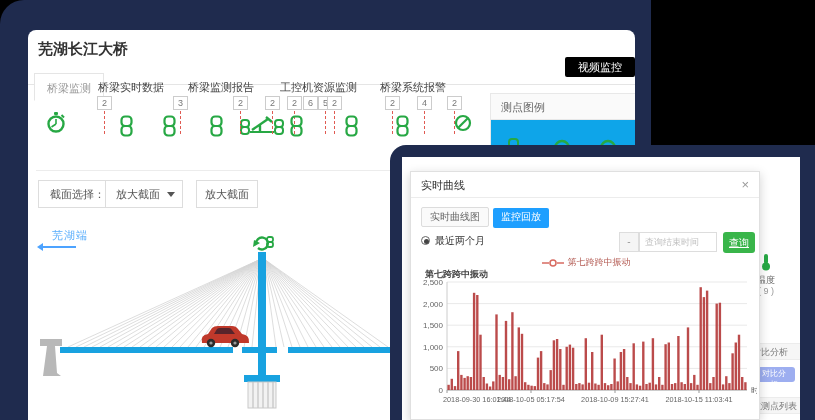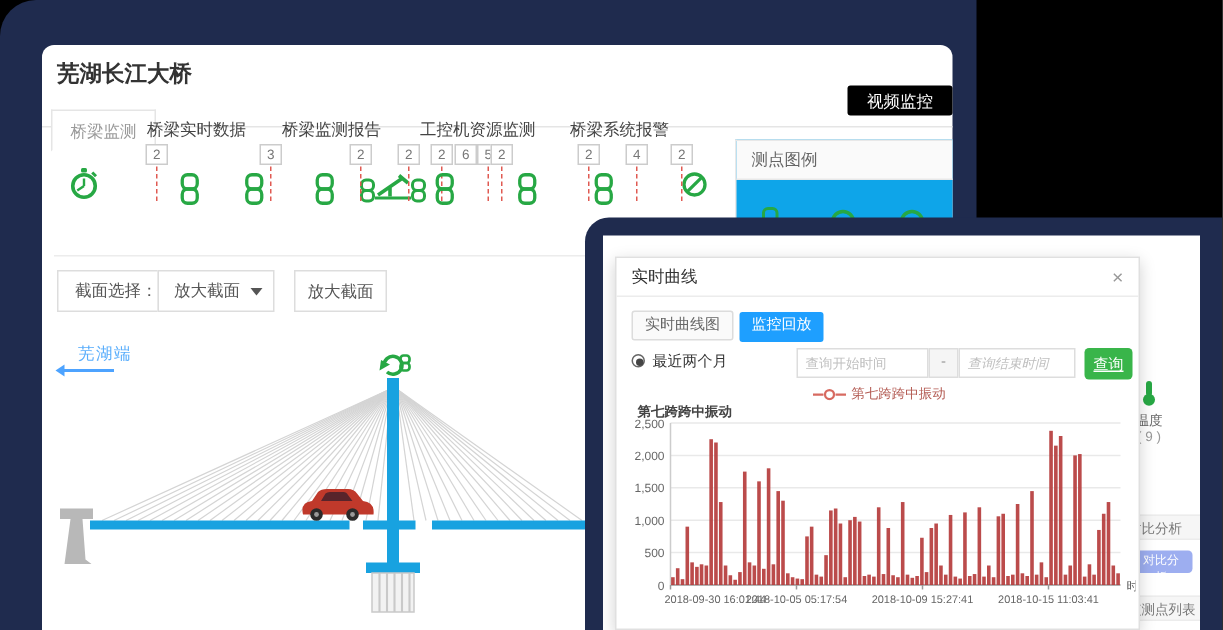--- a/index.html
+++ b/index.html
@@ -50,21 +50,21 @@
   .dtab.plain{border:1px solid #dcdcdc;background:#fafafa;color:#666;}
   .dtab.active{background:#1e9fff;color:#fff;}
   .dlg-controls{position:absolute;left:10px;top:60px;width:330px;height:20px;font-size:10px;color:#333;}
   .radio{position:absolute;left:0;top:4px;width:9px;height:9px;border:1px solid #666;border-radius:50%;}
   .radio:before{content:"";position:absolute;left:2px;top:2px;width:5px;height:5px;background:#444;border-radius:50%;}
   .radio-lb{position:absolute;left:14px;top:2px;}
   .dlg-controls input{position:absolute;top:0;height:20px;border:1px solid #ddd;font-size:9px;padding:0 5px;color:#555;}
   .dlg-controls input::placeholder{color:#c0c0c0;}
   .inp1{left:110px;width:88px;}
   .sep{position:absolute;left:198px;top:0;width:20px;height:20px;line-height:18px;text-align:center;background:#f5f5f5;border:1px solid #ddd;color:#999;}
-  .inp2{left:218px;width:78px;font-style:italic;}
+  .inp2{left:218px;width:78px;}
   .q-btn{position:absolute;left:302px;top:0;width:32px;height:21px;background:#39b54a;color:#fff;border:none;border-radius:3px;font-size:10px;cursor:pointer;text-decoration:underline;}
   .chart-legend{position:absolute;left:0;top:84px;width:350px;text-align:center;font-size:9px;color:#b35a52;}
   .chart-legend .mk{display:inline-block;vertical-align:middle;margin-right:4px;}
   .chart-title{position:absolute;left:14px;top:96px;font-size:9px;color:#444;font-weight:bold;}
   .chart-svg{position:absolute;left:6px;top:106px;}
 </style>
 </head>
 <body>
 
 <div class="stage">
@@ -265,21 +265,20 @@
 
       <div class="dialog">
         <div class="dlg-hd">
           <span>实时曲线</span>
           <span class="dlg-close">×</span>
         </div>
         <div class="dlg-tabs" id="dialog-tabs"><span class="dtab plain">实时曲线图</span><span class="dtab active">监控回放</span></div>
         <div class="dlg-controls">
           <span class="radio"></span>
           <span class="radio-lb">最近两个月</span>
-          <input class="inp1" type="text" placeholder="查询开始时间" style="">
           <span class="sep">-</span>
           <input class="inp2" type="text" placeholder="查询结束时间" style="">
           <button class="q-btn">查询</button>
         </div>
         <div class="chart-legend">
           <svg class="mk" width="22" height="8" viewBox="0 0 22 8">
             <line x1="0" y1="4" x2="7" y2="4" stroke="#d76a60" stroke-width="1.5"></line>
             <circle cx="11" cy="4" r="3" fill="none" stroke="#d76a60" stroke-width="1.5"></circle>
             <line x1="15" y1="4" x2="22" y2="4" stroke="#d76a60" stroke-width="1.5"></line>
           </svg><span>第七跨跨中振动</span>

